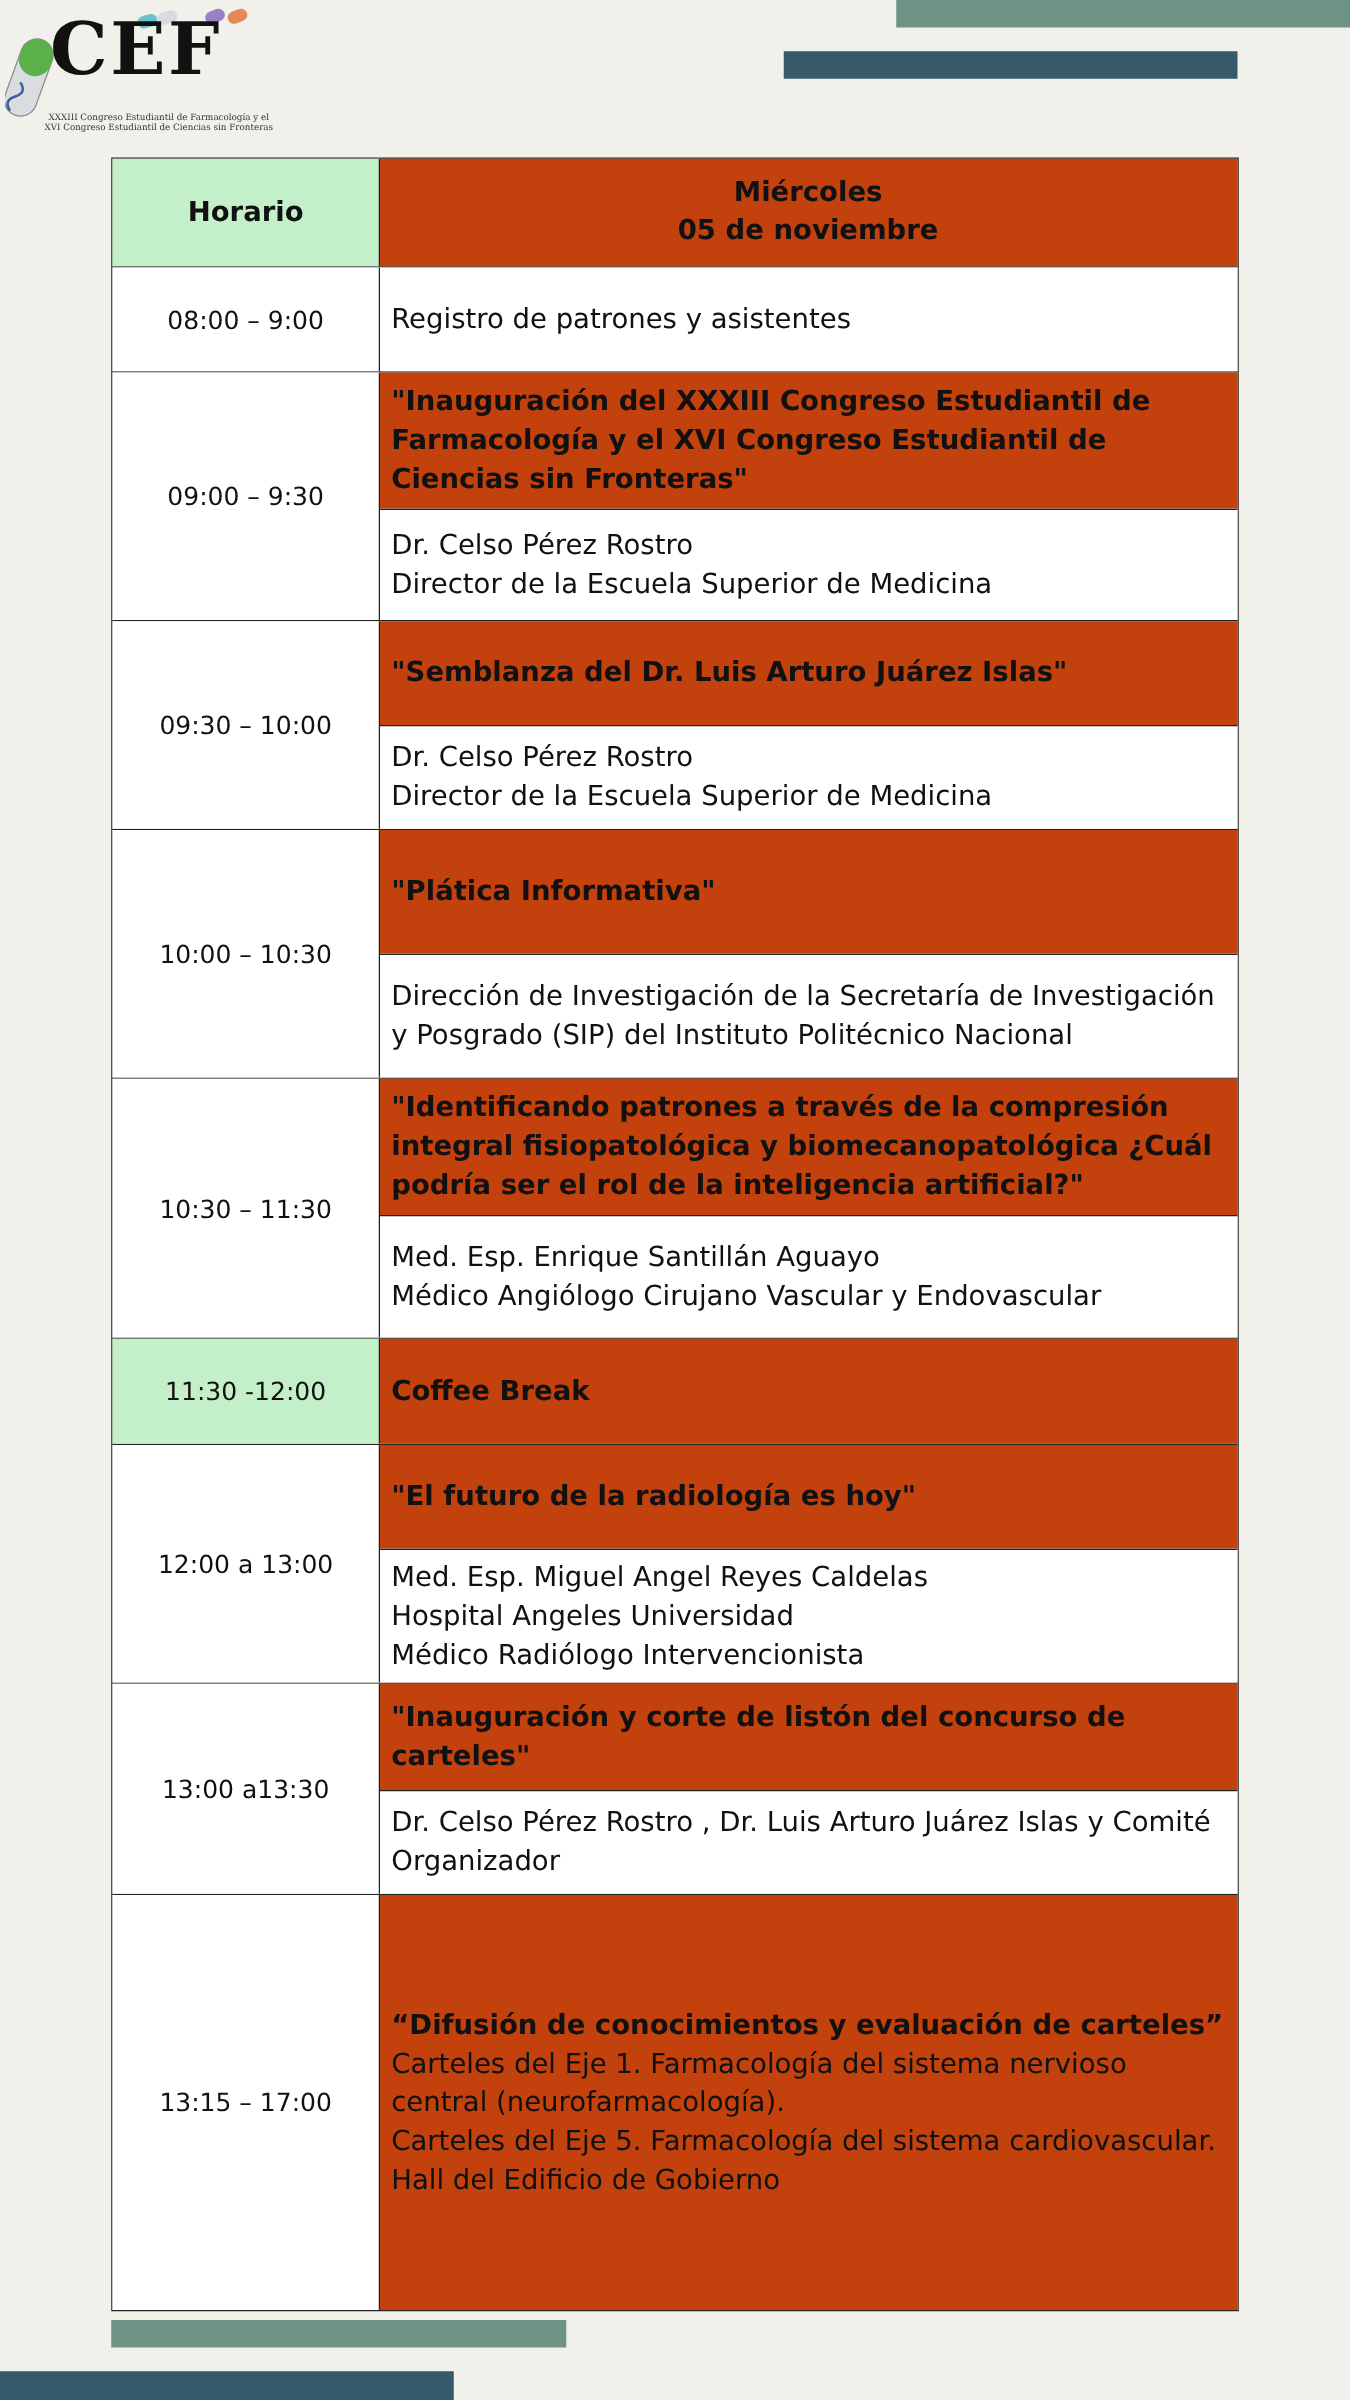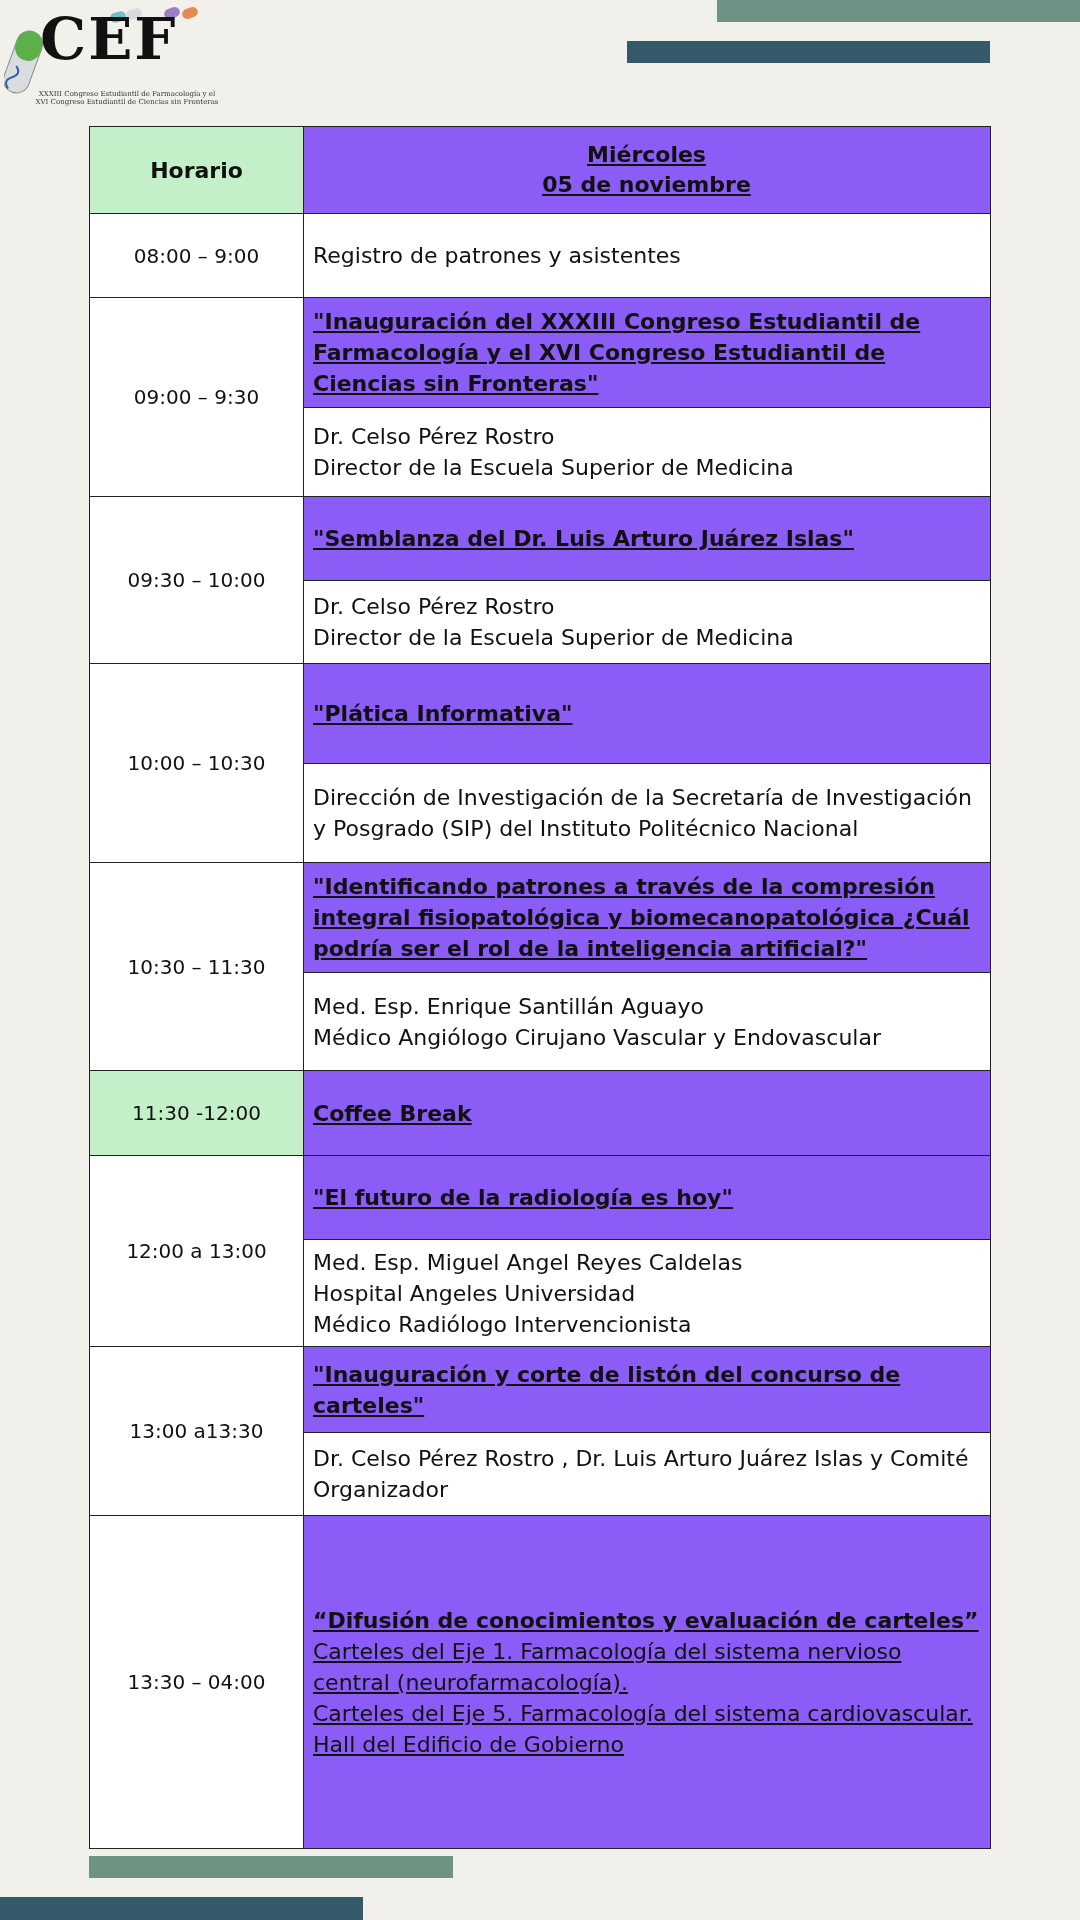--- a/index.html
+++ b/index.html
@@ -38,21 +38,21 @@
     display: flex; align-items: center; justify-content: center;
     font-size: 20px; background: #fff; text-align: center;
   }
   .time.green { background: #c3f0c8; }
   .content { flex: 1; display: flex; flex-direction: column; }
   .cell {
     padding: 0 10px 0 9px; display: flex; flex-direction: column; justify-content: center;
     font-size: 22px; line-height: 31px; box-sizing: border-box;
   }
   .cell + .cell { border-top: 1.5px solid #222; }
-  .cell.green { background: #8b5cf6; text-decoration: underline; }
+  .cell.green { background: #c2410c; }
   .cell.white { background: #fff; }
   .bold { font-weight: bold; }
   .header .time, .header .cell { font-weight: bold; font-size: 22px; }
   .header .cell { align-items: center; text-align: center; }
 </style>
 </head>
 <body>
 
 <div class="bar bar-top-green"></div>
 <div class="bar bar-top-dark"></div>
@@ -156,21 +156,21 @@
 
   <div class="row" style="height:168px">
     <div class="time">13:00 a13:30</div>
     <div class="content">
       <div class="cell green bold" style="height:85px">"Inauguración y corte de listón del concurso de carteles"</div>
       <div class="cell white" style="flex:1">Dr. Celso Pérez Rostro , Dr. Luis Arturo Juárez Islas y Comité Organizador</div>
     </div>
   </div>
 
   <div class="row" style="height:332px">
-    <div class="time">13:30 – 04:00</div>
+    <div class="time">13:15 – 17:00</div>
     <div class="content">
       <div class="cell green" style="height:100%">
         <div class="bold">“Difusión de conocimientos y evaluación de carteles”</div>
         <div>Carteles del Eje 1. Farmacología del sistema nervioso central (neurofarmacología).</div>
         <div>Carteles del Eje 5. Farmacología del sistema cardiovascular.</div>
         <div>Hall del Edificio de Gobierno</div>
       </div>
     </div>
   </div>
 </div>

